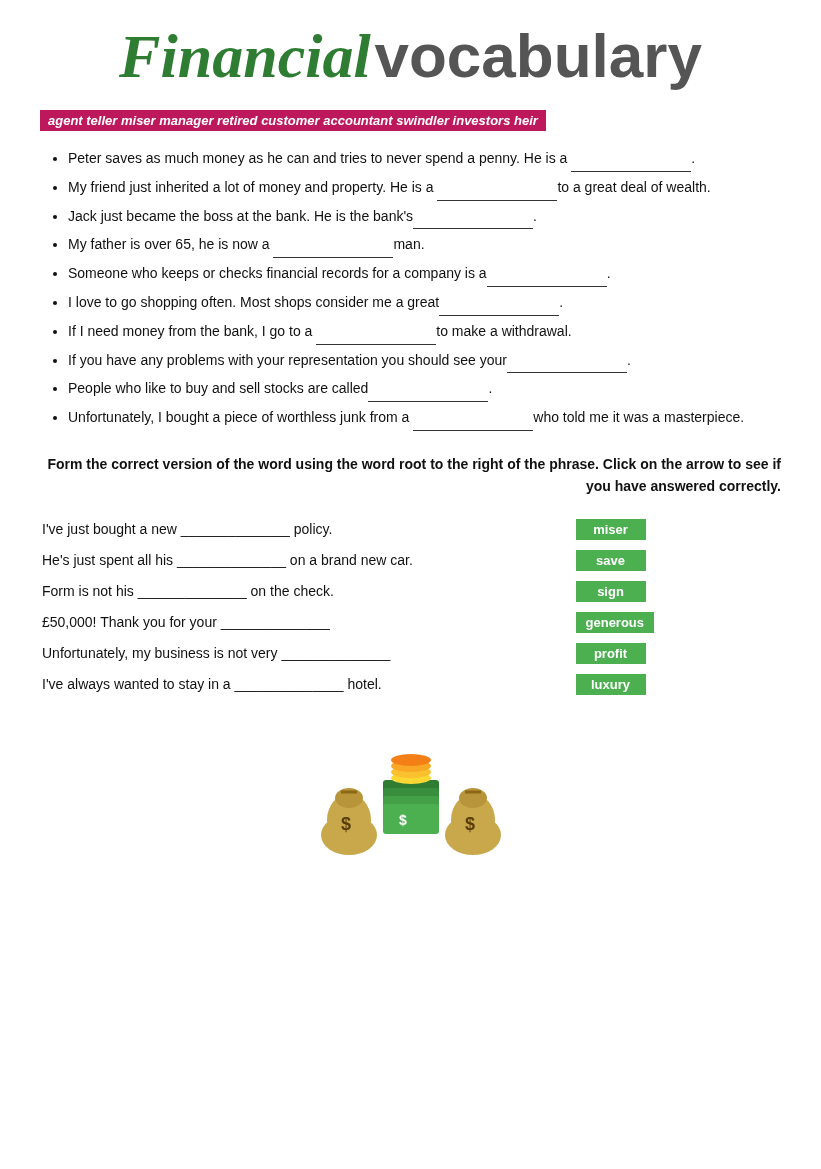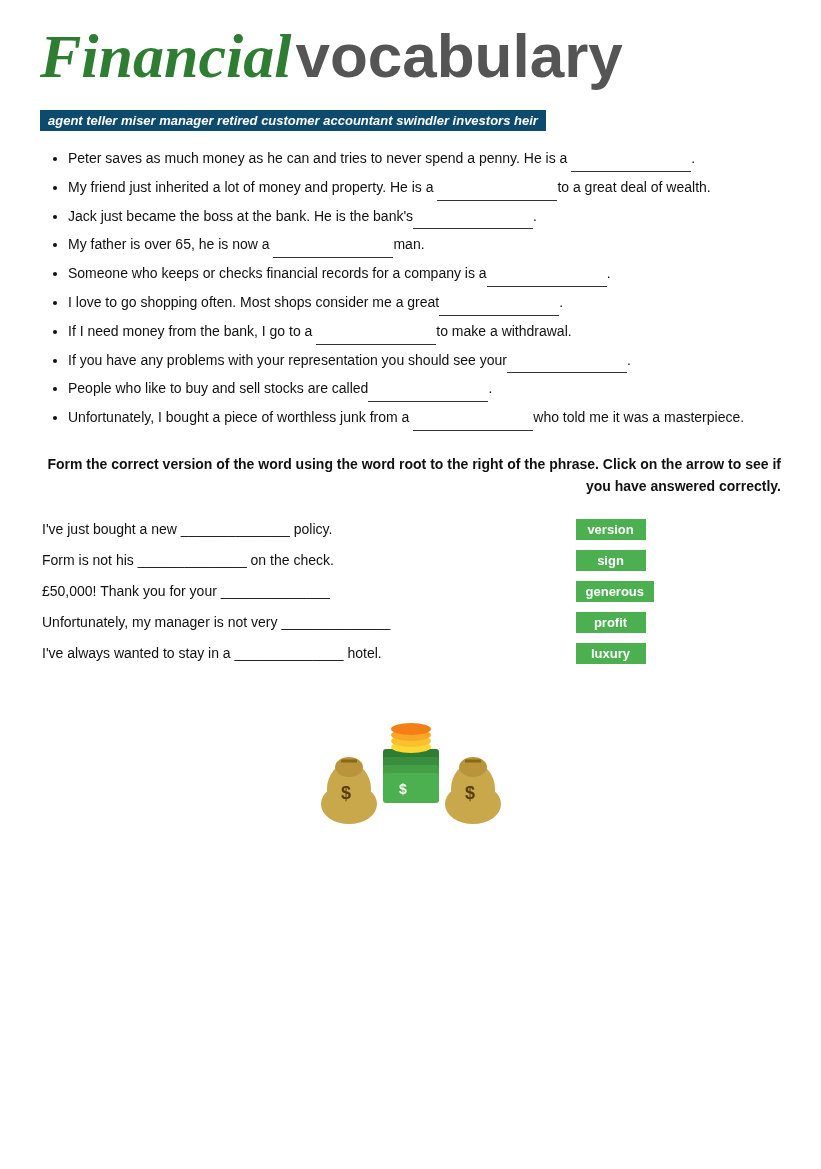--- a/index.html
+++ b/index.html
@@ -6,39 +6,40 @@
     body {
       background: white;
       font-family: Arial, sans-serif;
       font-size: 14px;
       color: #111;
       width: 821px;
       min-height: 1169px;
       padding: 20px 40px 30px 40px;
     }
     .title-area {
+      text-align: center;
       margin-bottom: 18px;
     }
     .title-financial {
       font-family: Georgia, serif;
       font-size: 62px;
       color: #2e7d32;
       font-style: italic;
       font-weight: bold;
       display: inline;
     }
     .title-vocabulary {
       font-family: Arial, sans-serif;
       font-size: 62px;
       color: #555;
       font-weight: bold;
       display: inline;
     }
     .word-bank {
-      background: #0c4a6e;
+      background: #be185d;
       color: white;
       font-style: italic;
       font-size: 13px;
       padding: 3px 8px;
       margin-bottom: 16px;
       display: inline-block;
       font-weight: bold;
     }
     .section-fill {
       margin-bottom: 18px;
@@ -130,37 +131,43 @@
 
 <div class="instruction-box">
   <span>Form the correct version of the word using the word root to the right of the phrase. Click on the arrow to see if you have answered correctly.</span>
 </div>
 
 <table class="word-form-table">
   <tbody id="word-form-body">
   <tr>
       <td class="phrase-cell">I've just bought a new ______________ policy.</td>
       <td>
-        <span class="word-badge">version</span>
+        <span class="word-badge">miser</span>
+      </td>
+    </tr>
+      <tr>
+      <td class="phrase-cell">He's just spent all his ______________ on a brand new car.</td>
+      <td>
+        <span class="word-badge">save</span>
       </td>
     </tr>
       <tr>
       <td class="phrase-cell">Form is not his ______________ on the check.</td>
       <td>
         <span class="word-badge">sign</span>
       </td>
     </tr>
       <tr>
       <td class="phrase-cell">£50,000! Thank you for your ______________</td>
       <td>
         <span class="word-badge">generous</span>
       </td>
     </tr>
       <tr>
-      <td class="phrase-cell">Unfortunately, my manager is not very ______________</td>
+      <td class="phrase-cell">Unfortunately, my business is not very ______________</td>
       <td>
         <span class="word-badge">profit</span>
       </td>
     </tr>
       <tr>
       <td class="phrase-cell">I've always wanted to stay in a ______________ hotel.</td>
       <td>
         <span class="word-badge">luxury</span>
       </td>
     </tr>

